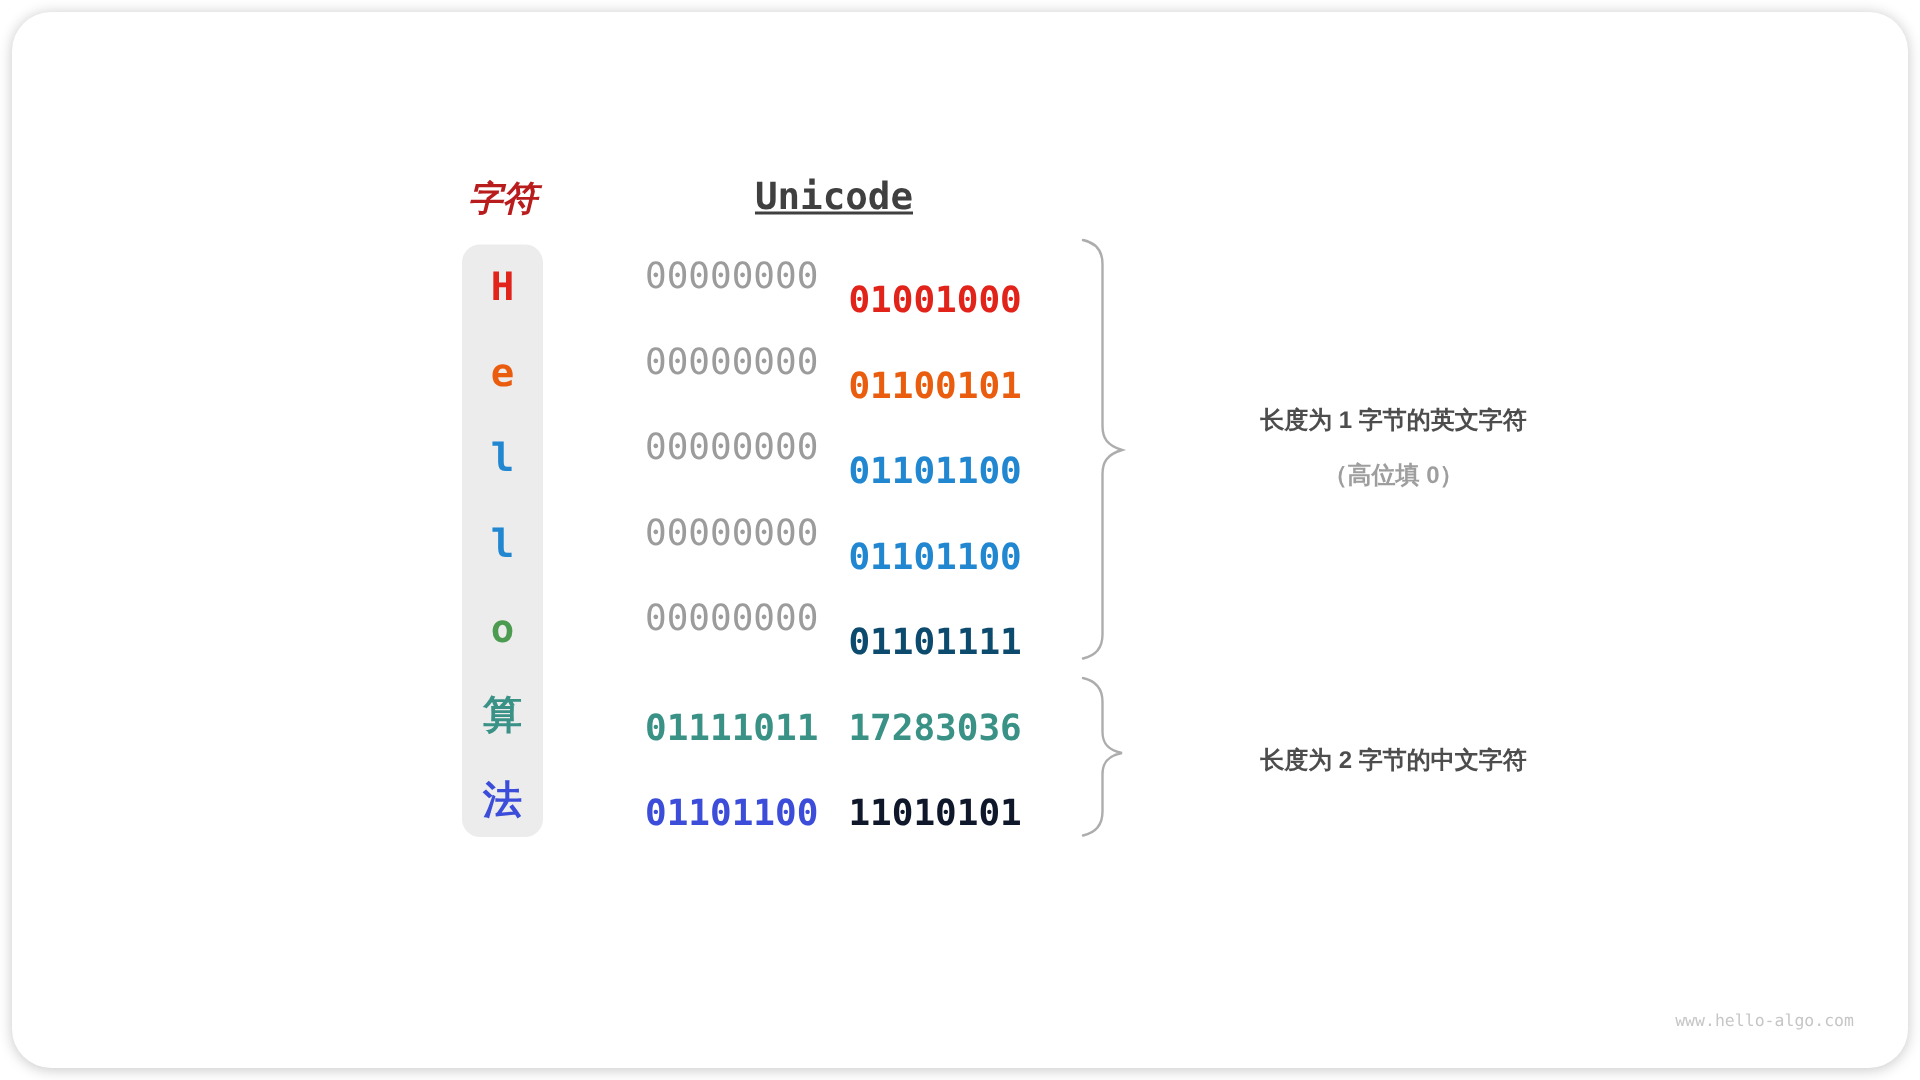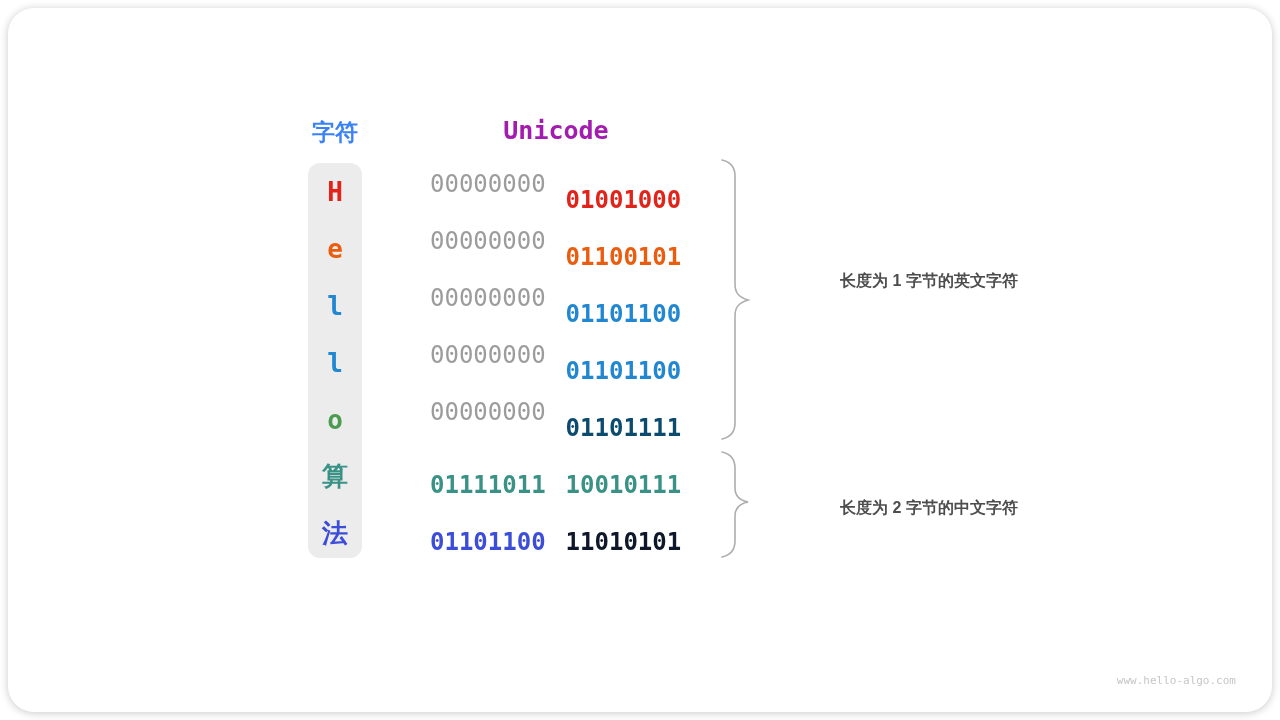--- a/index.html
+++ b/index.html
@@ -82,22 +82,22 @@
     right: 44px; top: 674px;
     font-size: 11px;
   }
 </style>
 </head>
 <body>
 
 <div class="stage">
   <div class="card"></div>
 
-  <div class="header-char" style="color: #3b82f6;">字符</div>
-  <div class="header-code mono" style="color: #a21caf;">Unicode</div>
+  <div class="header-char" style="color: #b91c1c; font-style: italic;">字符</div>
+  <div class="header-code mono" style="color: #404040; text-decoration: underline;">Unicode</div>
 
   <div class="char-col-bg" style="background-color: rgb(236, 236, 236);"></div>
 
   <div class="row" style="top:163px">
     <div class="char-cell mono" style="color: rgb(226, 35, 26);">H</div>
     <div class="binary mono">
       <span class="byte" style="color: rgb(156, 156, 156);">00000000</span>
       <span class="byte bold" style="color: rgb(226, 35, 26);">01001000</span>
     </div>
   </div>
@@ -131,40 +131,41 @@
     <div class="binary mono">
       <span class="byte" style="color: rgb(156, 156, 156);">00000000</span>
       <span class="byte bold" style="color: #0c4a6e;">01101111</span>
     </div>
   </div>
 
   <div class="row" style="top:448px">
     <div class="char-cell mono" style="color: rgb(58, 146, 134);">算</div>
     <div class="binary mono">
       <span class="byte bold" style="color: rgb(58, 146, 134);">01111011</span>
-      <span class="byte bold" style="color: rgb(58, 146, 134);">10010111</span>
+      <span class="byte bold" style="color: rgb(58, 146, 134);">17283036</span>
     </div>
   </div>
 
   <div class="row" style="top:505px">
     <div class="char-cell mono" style="color: rgb(60, 78, 217);">法</div>
     <div class="binary mono">
       <span class="byte bold" style="color: rgb(60, 78, 217);">01101100</span>
       <span class="byte bold" style="color: #0f172a;">11010101</span>
     </div>
   </div>
 
   <svg class="brace" style="left:720px; top:159px" width="32" height="282" viewBox="0 0 32 282">
     <path d="M2 1 C11 3 15 9 15 17 L15 125 C15 133 18 138 28 141 C18 144 15 149 15 157 L15 264 C15 272 11 278 2 280" stroke="#adadad"></path>
   </svg>
   <svg class="brace" style="left:720px; top:451px" width="32" height="108" viewBox="0 0 32 108">
     <path d="M2 1 C11 3 15 9 15 17 L15 37 C15 44 18 49 28 51 C18 53 15 58 15 65 L15 90 C15 98 11 104 2 106" stroke="#adadad"></path>
   </svg>
 
   <div class="annotation" style="left:758px; top:266px">
     <div class="line1" style="color: rgb(77, 77, 77);">长度为 1 字节的英文字符</div>
+    <div class="line2" style="color: rgb(158, 158, 158);">（高位填 0）</div>
   </div>
   <div class="annotation" style="left:758px; top:493px">
     <div class="line1" style="color: rgb(77, 77, 77);">长度为 2 字节的中文字符</div>
   </div>
 
   <div class="watermark mono" style="color: rgb(198, 198, 198);">www.hello-algo.com</div>
 </div>
 
 </body></html>

